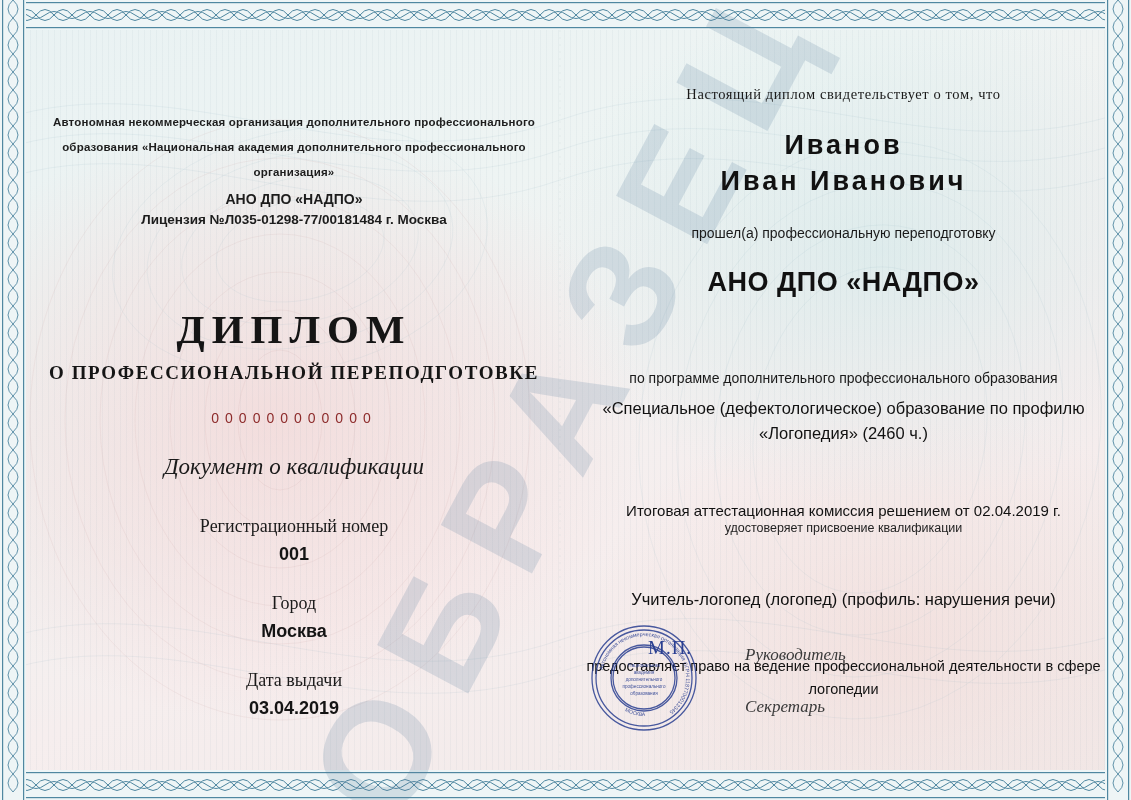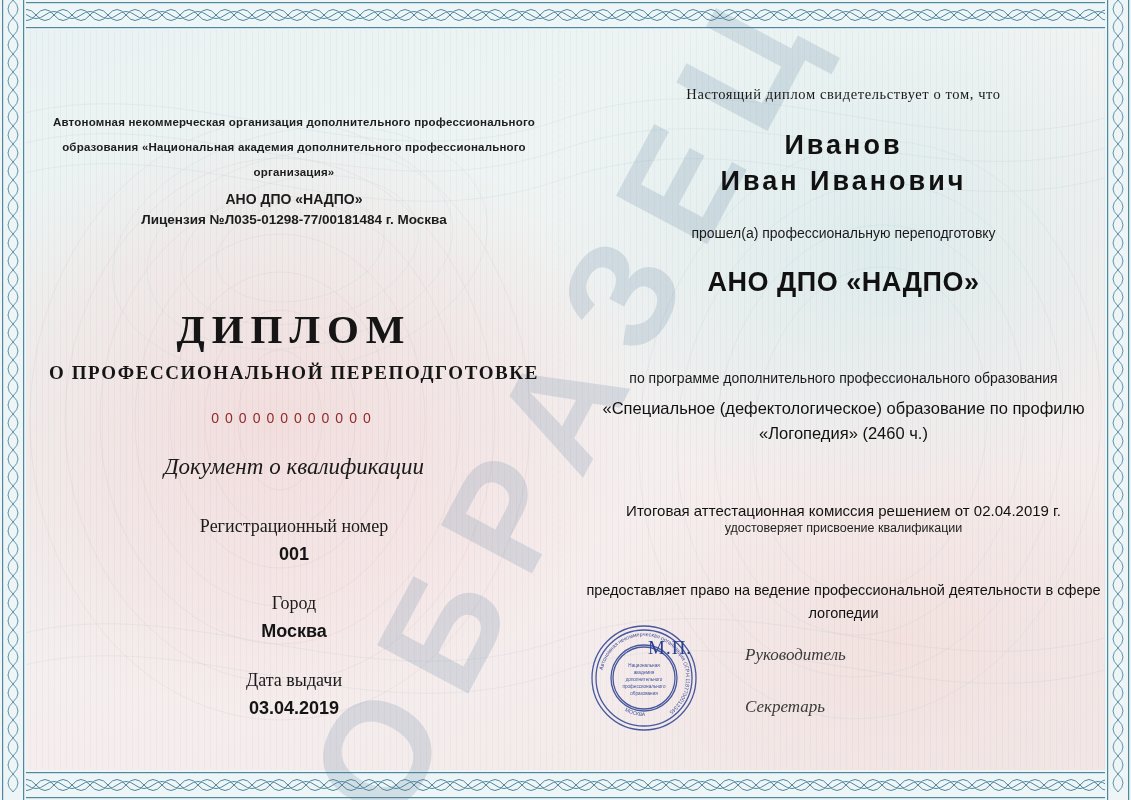--- a/index.html
+++ b/index.html
@@ -371,20 +371,21 @@
     </div>
     <div class="passed">прошел(а) профессиональную переподготовку</div>
     <div class="org-big">АНО ДПО «НАДПО»</div>
 
     <div class="program-pre">по программе дополнительного профессионального образования</div>
     <div class="program-name">«Специальное (дефектологическое) образование по профилю «Логопедия» (2460 ч.)</div>
 
     <div class="commission">Итоговая аттестационная комиссия решением от 02.04.2019 г.</div>
     <div class="commission-sub">удостоверяет присвоение квалификации</div>
 
+    <div class="qualification">Учитель-логопед (логопед) (профиль: нарушения речи)</div>
 
     <div class="rights">предоставляет право на ведение профессиональной деятельности в сфере логопедии</div>
   </div>
 
   <svg class="stamp" viewBox="0 0 112 112">
     <g fill="none" stroke="#2a3f91" stroke-width="1.3" opacity="0.85">
       <circle cx="56" cy="56" r="52"></circle>
       <circle cx="56" cy="56" r="48"></circle>
       <circle cx="56" cy="56" r="33"></circle>
       <circle cx="56" cy="56" r="31"></circle>

